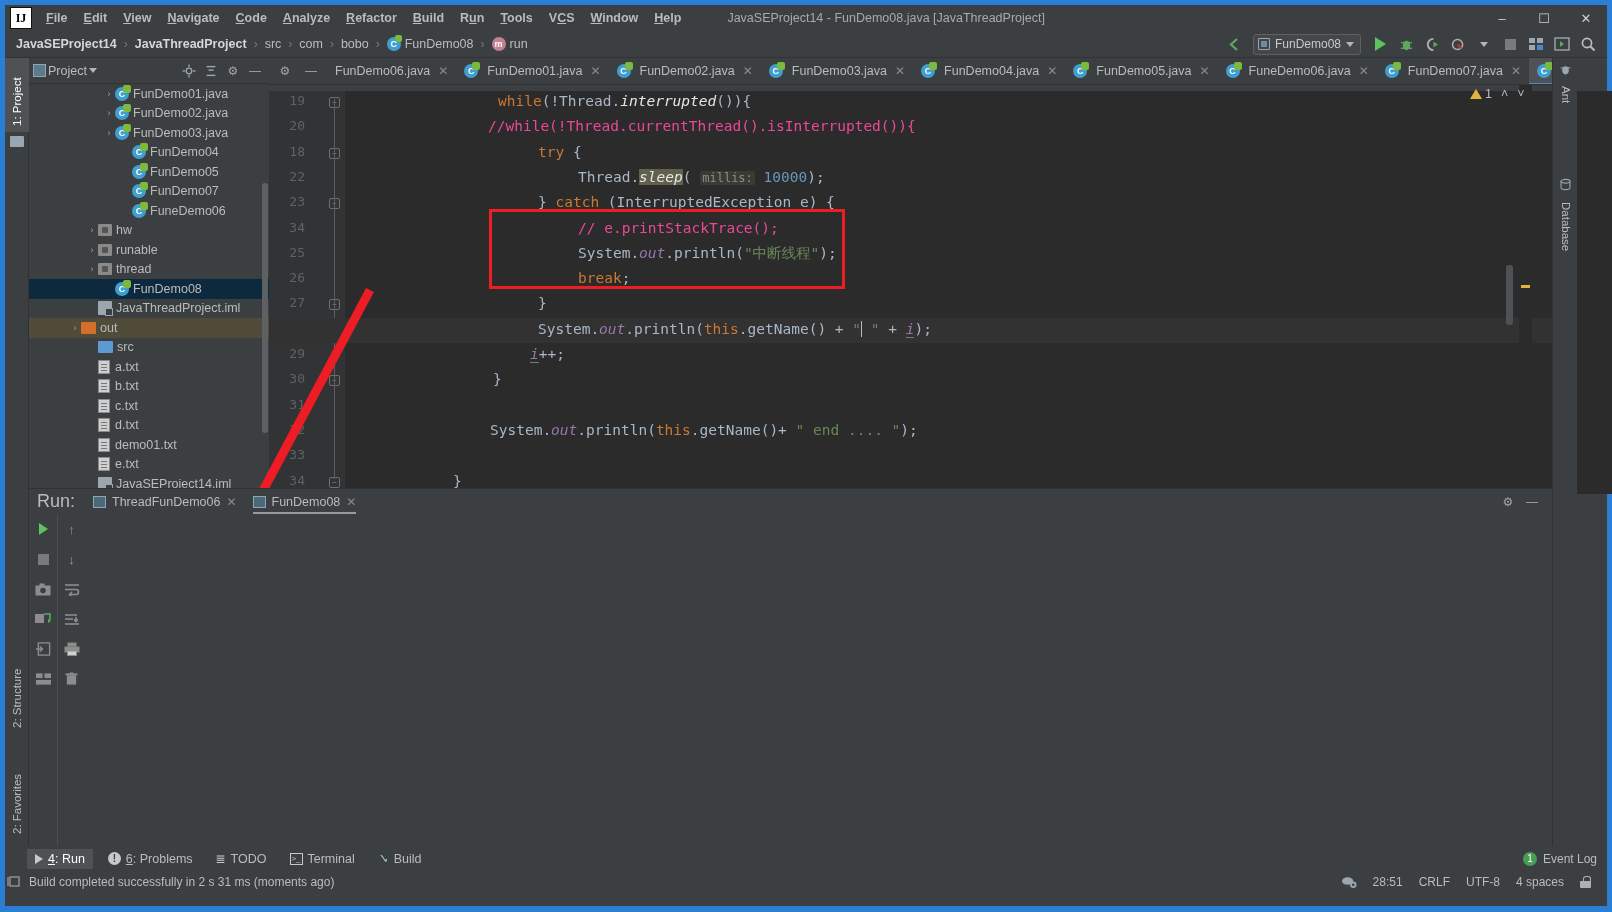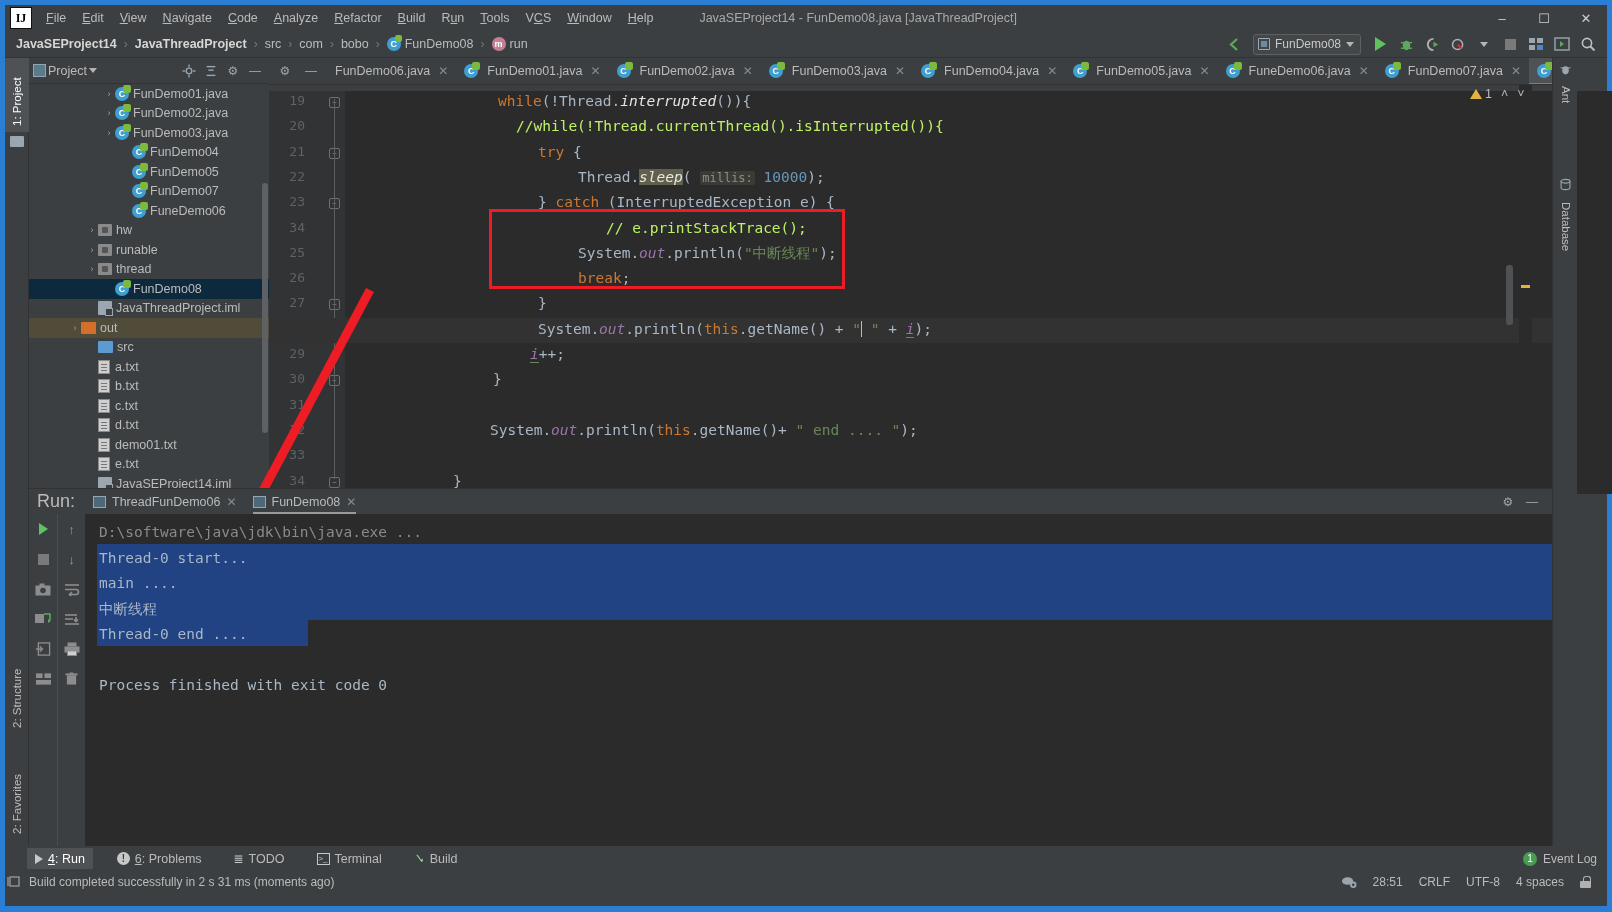--- a/index.html
+++ b/index.html
@@ -162,21 +162,21 @@
     font-family:"DejaVu Sans Mono", monospace; font-size:14.5px; line-height:25.3px;
     white-space:pre; color:#a9b7c6;
   }
   .cline { position:absolute; left:0; white-space:pre; }
   .cur-line-bg { position:absolute; left:0; width:1283px; height:25px; background:#323232; }
 
   
   .kw { color:#cc7832;margin-top:43px; }
   .str { color:#6a8759; }
   .num { color:#6897bb; }
-  .cmt { color:#bef264;margin-left:28px; }
+  .cmt { color:#ec4899; }
   .fld { color:#9876aa; font-style:italic; }
   .itl { color:#e5e5e5; font-style:italic; }
   .hint { background:#3b3b36; color:#8c8c8c; border-radius:2px; padding:0 2px; font-size:12px; }
   .sleephl { background:#60604c; }
   .undl { border-bottom:1px solid #6a8759; }
   .caret { display:inline-block; width:1px; height:16px; background:#bbbbbb; vertical-align:-3px; }
 
   
   .redbox {
     position:absolute; left:489px; top:209px; width:356px; height:80px;
@@ -276,21 +276,21 @@
 
 <div id="app">
 
   <div class="win-border-l"></div>
   <div class="win-border-t"></div>
   <div class="win-border-r"></div>
   <div class="win-border-b"></div>
 
   <div class="titlebar">
     <div class="ij-logo">IJ</div>
-    <div id="menu-root" style="display:flex;align-items:flex-end;">
+    <div id="menu-root" style="display:flex;align-items:flex-end;font-weight:bold;">
         <div class="menu-item"><u>F</u>ile</div>
         <div class="menu-item"><u>E</u>dit</div>
         <div class="menu-item"><u>V</u>iew</div>
         <div class="menu-item"><u>N</u>avigate</div>
         <div class="menu-item"><u>C</u>ode</div>
         <div class="menu-item"><u>A</u>nalyze</div>
         <div class="menu-item"><u>R</u>efactor</div>
         <div class="menu-item"><u>B</u>uild</div>
         <div class="menu-item">R<u>u</u>n</div>
         <div class="menu-item"><u>T</u>ools</div>
@@ -639,21 +639,21 @@
         </div>
       </div>
 
   </div>
 
   <div class="editor">
     <div class="gutter" id="gutter-root">
         <div class="lnum" style="top: 2px;">19</div>
         <div class="foldmark" style="top: 6px;">−</div>
         <div class="lnum" style="top: 27.3px;">20</div>
-        <div class="lnum" style="top: 52.6px;">21</div>
+        <div class="lnum" style="top: 52.6px;">18</div>
         <div class="foldmark" style="top: 56.6px;">−</div>
         <div class="lnum" style="top: 77.9px;">22</div>
         <div class="lnum" style="top: 103.2px;">23</div>
         <div class="foldmark" style="top: 107.2px;">−</div>
         <div class="lnum" style="top: 128.5px;">34</div>
         <div class="lnum" style="top: 153.8px;">25</div>
         <div class="lnum" style="top: 179.1px;">26</div>
         <div class="lnum" style="top: 204.4px;">27</div>
         <div class="foldmark" style="top: 208.4px;">−</div>
         <div class="lnum" style="top: 229.7px; color: rgb(164, 163, 163);">28</div>
@@ -798,36 +798,24 @@
         <div class="rt-ico">
           <svg width="13" height="14" viewBox="0 0 14 14">
               <rect x="2" y="3" width="10" height="10" fill="#8d8d8d"></rect>
               <rect x="0.5" y="1" width="13" height="2" fill="#8d8d8d"></rect>
               <rect x="5" y="0" width="4" height="1.5" fill="#8d8d8d"></rect>
             </svg>
         </div>
       </div>
     </div>
 
-    <div class="console" id="console-root">
-        <div class="sel-bg" style="left: 12px; top: 29.5px; width: 1489px; height: 25.5px;"></div>
-        <div class="sel-bg" style="left: 12px; top: 55px; width: 1489px; height: 25.5px;"></div>
-        <div class="sel-bg" style="left: 12px; top: 80.5px; width: 1489px; height: 25.5px;"></div>
-        <div class="sel-bg" style="left: 12px; top: 106px; width: 211px; height: 25.5px;"></div>
-        <div class="cons-line cmdline" style="top: 6px;">D:\software\java\jdk\bin\java.exe ...</div>
-        <div class="cons-line" style="top: 31.5px;">Thread-0 start...</div>
-        <div class="cons-line" style="top: 57px;">main ....</div>
-        <div class="cons-line" style="top: 82.5px;">中断线程</div>
-        <div class="cons-line" style="top: 108px;">Thread-0 end ....</div>
-        <div class="cons-line" style="top: 159px;">Process finished with exit code 0</div>
-      </div>
   </div>
 
   <div class="bottomstrip">
-    <div id="btabs-root" style="display:flex;gap:16px;">
+    <div id="btabs-root" style="display:flex;align-items:center;gap:7px;">
         <div class="btab active">
           <span style="width:0;height:0;border-top:5px solid transparent;border-bottom:5px solid transparent;border-left:8px solid #c8c8c8;display:inline-block;"></span>
           <span><u>4</u>: Run</span>
         </div>
         <div class="btab">
           <span style="display:inline-flex;width:13px;height:13px;border-radius:50%;background:#c8c8c8;color:#3c3f41;font-size:10px;font-weight:bold;align-items:center;justify-content:center;">!</span>
           <span><u>6</u>: Problems</span>
         </div>
         <div class="btab">
           <span style="display:inline-block;color:#c8c8c8;font-size:12px;">≣</span>

